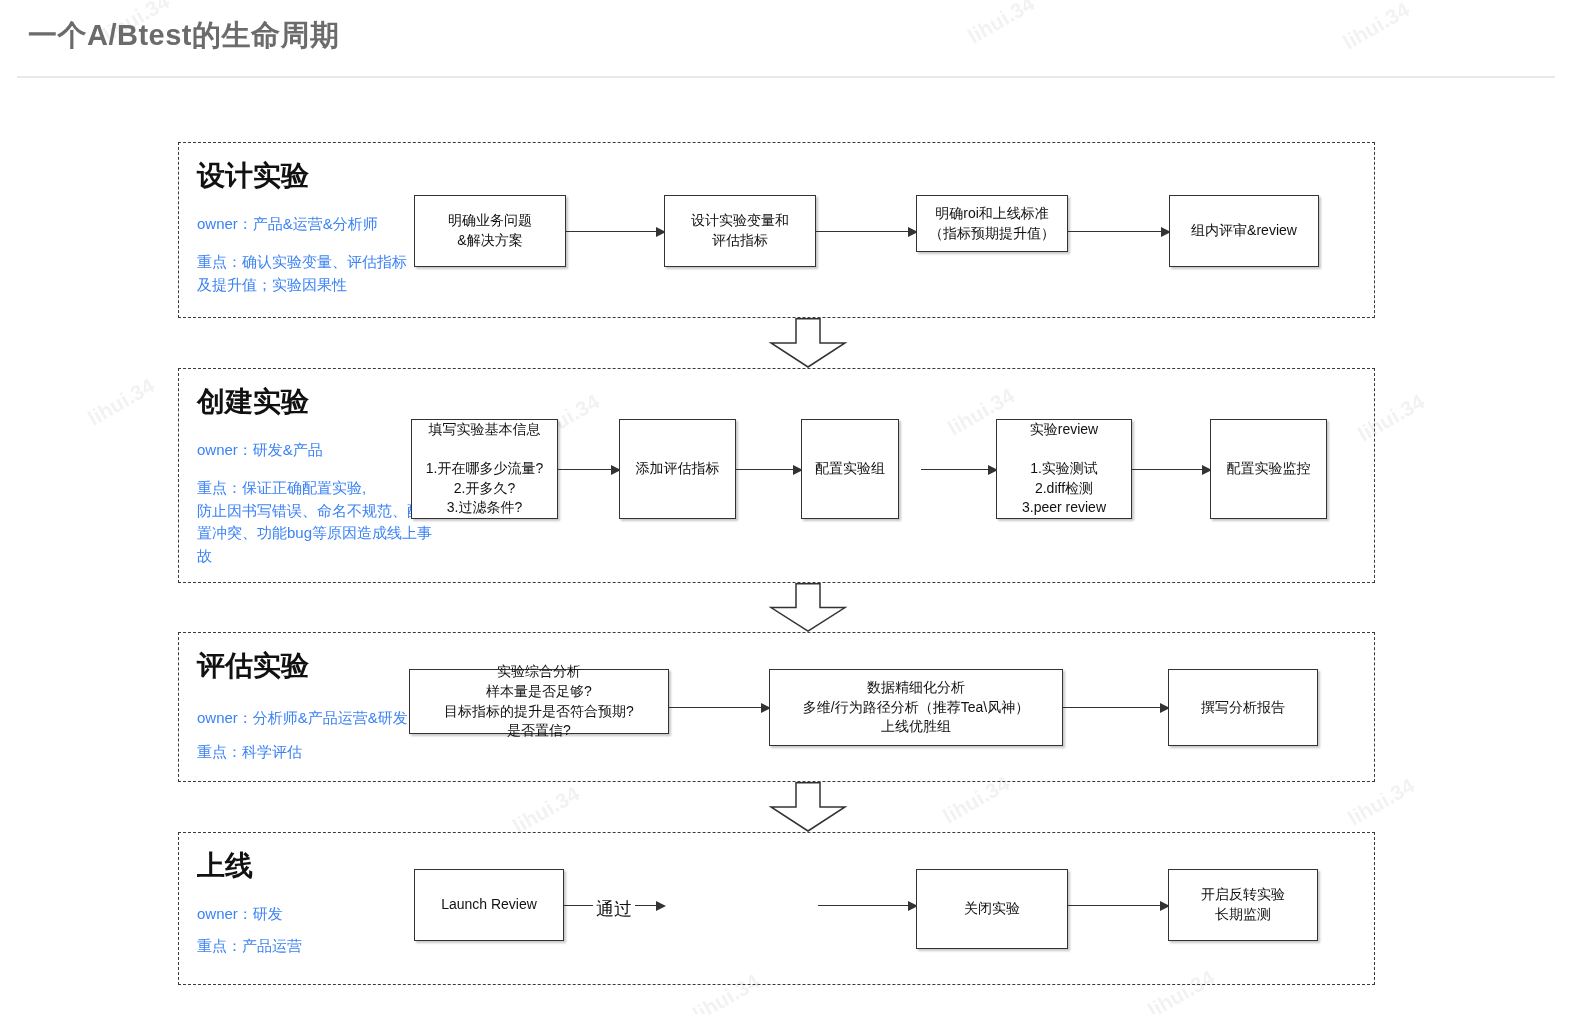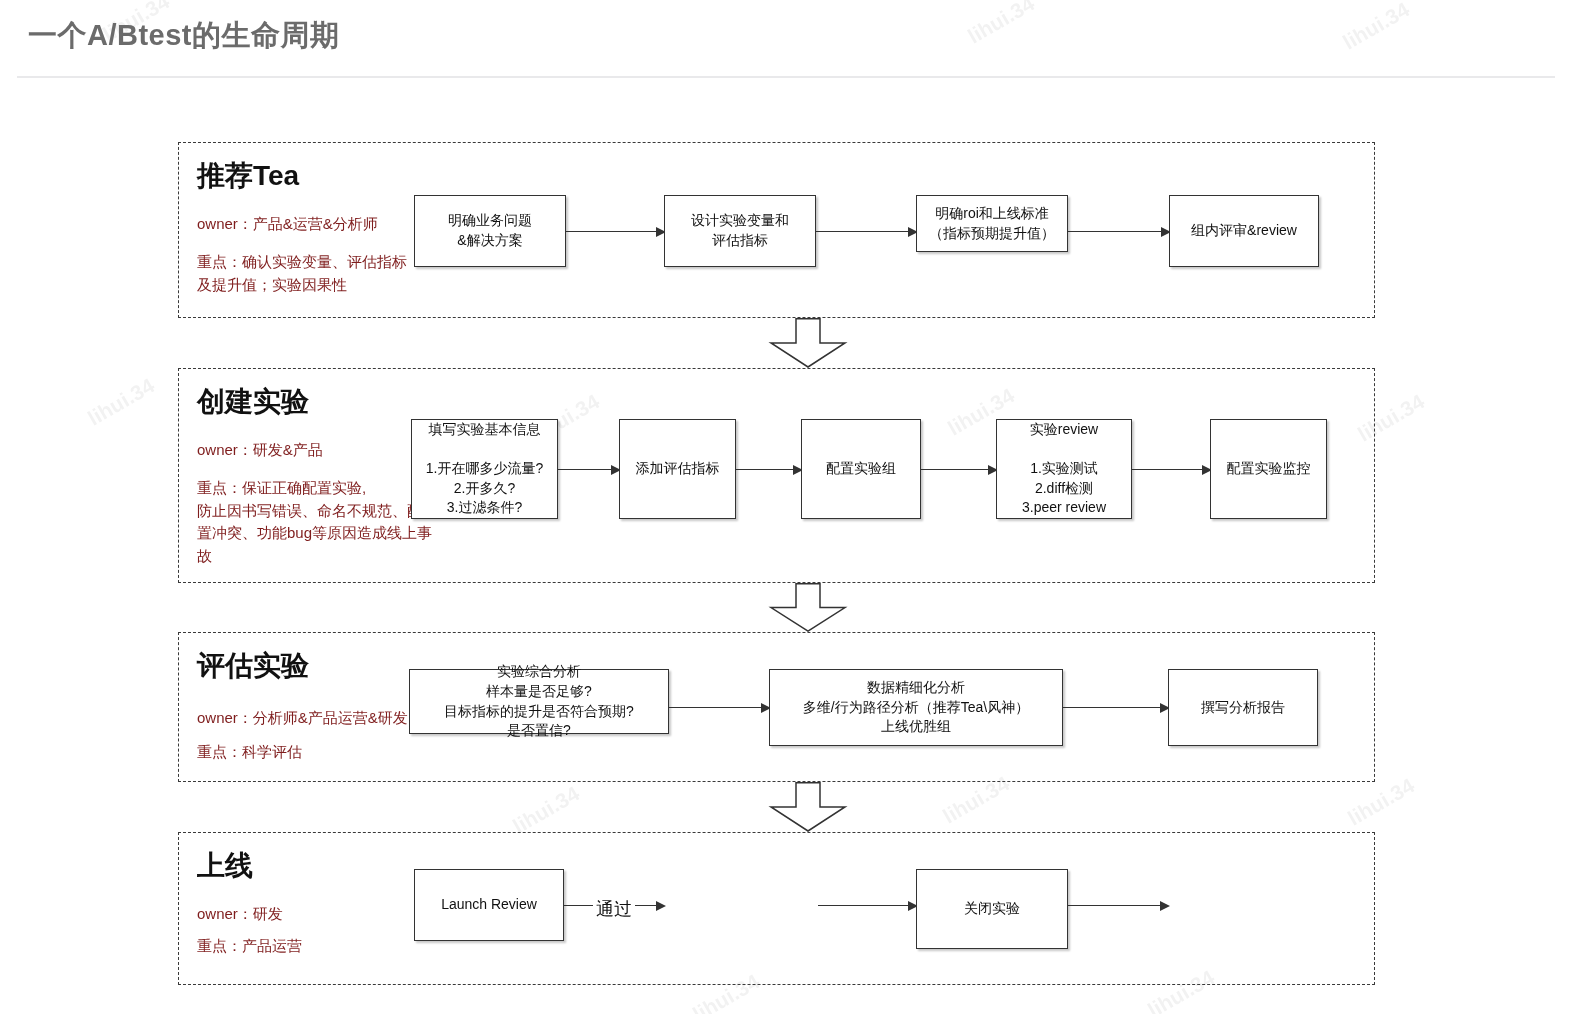--- a/index.html
+++ b/index.html
@@ -17,21 +17,21 @@
   }
   .phase{
     position:absolute;left:178px;width:1197px;
     border:1px dashed #3a3a3a;background:transparent;box-sizing:border-box;
   }
   .phase-title{
     position:absolute;left:18px;top:14px;
     font-size:28px;font-weight:bold;color:#111;
   }
   .phase-meta{
-    position:absolute;font-size:15px;line-height:1.5;color:#7f1d1d;
+    position:absolute;font-size:15px;line-height:1.5;color:#3b82f6;
     white-space:pre-line;
   }
   .fbox{
     position:absolute;box-sizing:border-box;background:#fff;
     border:1.6px solid #333;box-shadow:1.5px 2px 2px rgba(0,0,0,0.22);
     display:flex;align-items:center;justify-content:center;text-align:center;
     font-size:14px;line-height:1.4;color:#111;white-space:pre-line;padding:2px 4px;
   }
   .harrow{
     position:absolute;height:0;border-top:1.5px solid #333;
@@ -65,21 +65,21 @@
   <span class="wm" style="left:510px;top:798px">lihui.34</span>
   <span class="wm" style="left:940px;top:788px">lihui.34</span>
   <span class="wm" style="left:1345px;top:790px">lihui.34</span>
   <span class="wm" style="left:690px;top:986px">lihui.34</span>
   <span class="wm" style="left:1145px;top:982px">lihui.34</span>
 
   <h1 class="page-title">一个A/Btest的生命周期</h1>
   <div class="title-rule"></div>
 
   <section class="phase" style="top:142px;height:176px">
-    <div class="phase-title">推荐Tea</div>
+    <div class="phase-title">设计实验</div>
     <div class="phase-meta" style="left:18px;top:70px;width:230px">owner：产品&amp;运营&amp;分析师</div>
     <div class="phase-meta" style="left:18px;top:108px;width:222px">重点：确认实验变量、评估指标及提升值；实验因果性</div>
     <div class="fbox" style="left:235px;top:52px;width:152px;height:72px">明确业务问题
 &amp;解决方案</div>
     <div class="harrow" style="left:387px;top:88px;width:98px">
         <span class="head"></span>
       </div>
     <div class="fbox" style="left:485px;top:52px;width:152px;height:72px">设计实验变量和
 评估指标</div>
     <div class="harrow" style="left:637px;top:88px;width:100px">
@@ -107,21 +107,21 @@
 1.开在哪多少流量?
 2.开多久?
 3.过滤条件?</div>
     <div class="harrow" style="left:379px;top:100px;width:61px">
         <span class="head"></span>
       </div>
     <div class="fbox" style="left:440px;top:50px;width:117px;height:100px">添加评估指标</div>
     <div class="harrow" style="left:557px;top:100px;width:65px">
         <span class="head"></span>
       </div>
-    <div class="fbox" style="left:622px;top:50px;width:120px;height:100px">配置实验组</div>
+    <div class="fbox" style="left:622px;top:50px;width:98px;height:100px">配置实验组</div>
     <div class="harrow" style="left:742px;top:100px;width:75px">
         <span class="head"></span>
       </div>
     <div class="fbox" style="left:817px;top:50px;width:136px;height:100px">实验review
 
 1.实验测试
 2.diff检测
 3.peer review</div>
     <div class="harrow" style="left:953px;top:100px;width:78px">
         <span class="head"></span>
@@ -166,15 +166,17 @@
       <span class="alabel">通过</span>
       <span class="head"></span>
     </div>
     <div class="harrow" style="left:639px;top:72px;width:98px">
         <span class="head"></span>
       </div>
     <div class="fbox" style="left:737px;top:36px;width:152px;height:80px">关闭实验</div>
     <div class="harrow" style="left:889px;top:72px;width:100px">
         <span class="head"></span>
       </div>
+    <div class="fbox" style="left:989px;top:36px;width:150px;height:72px">开启反转实验
+长期监测</div>
   </section>
 
 </div>
 
 </body></html>

